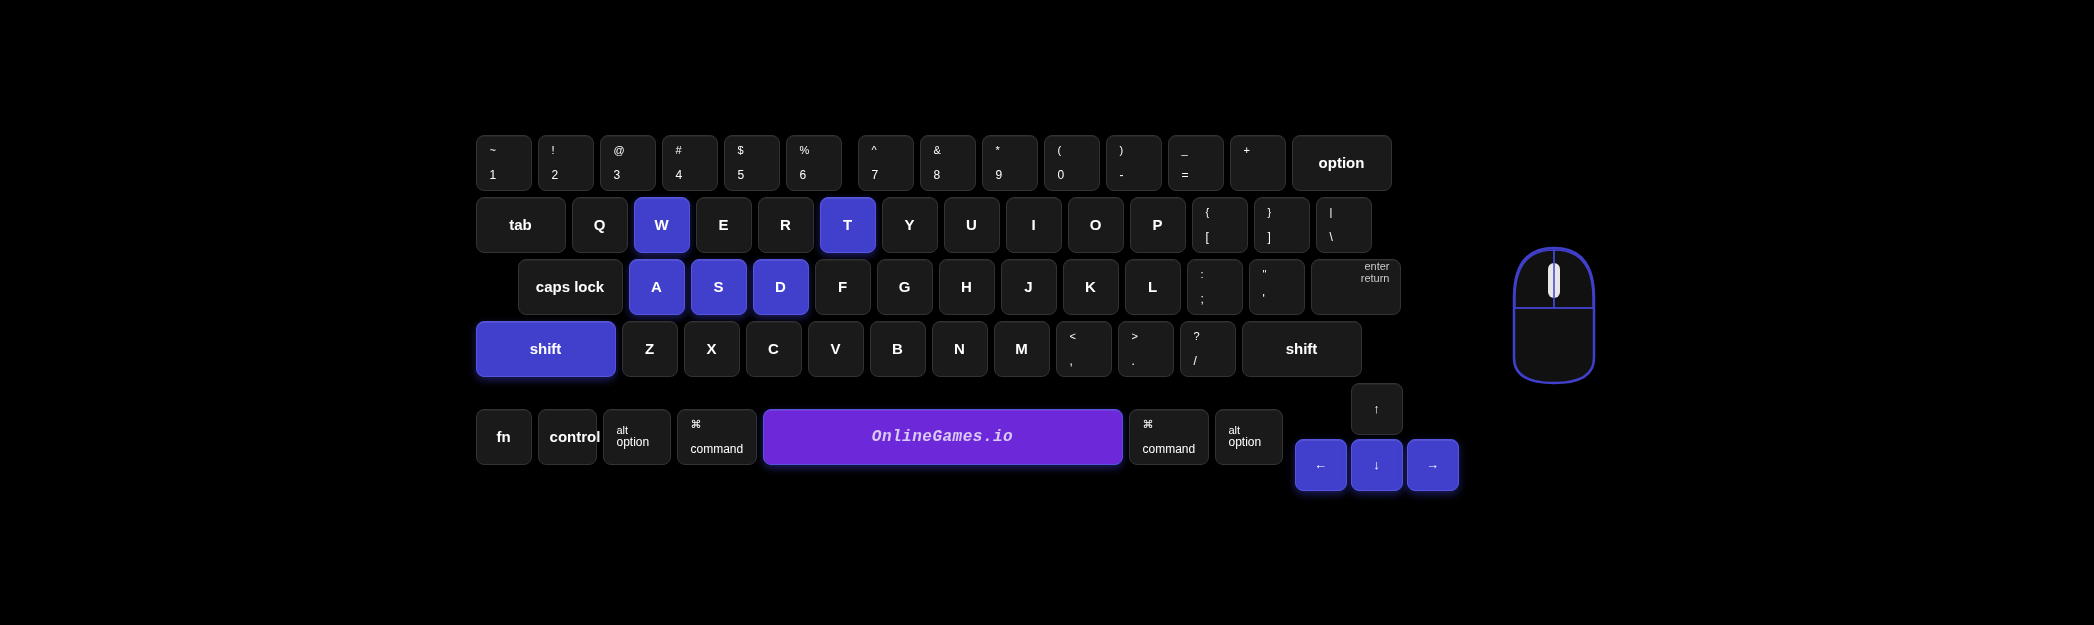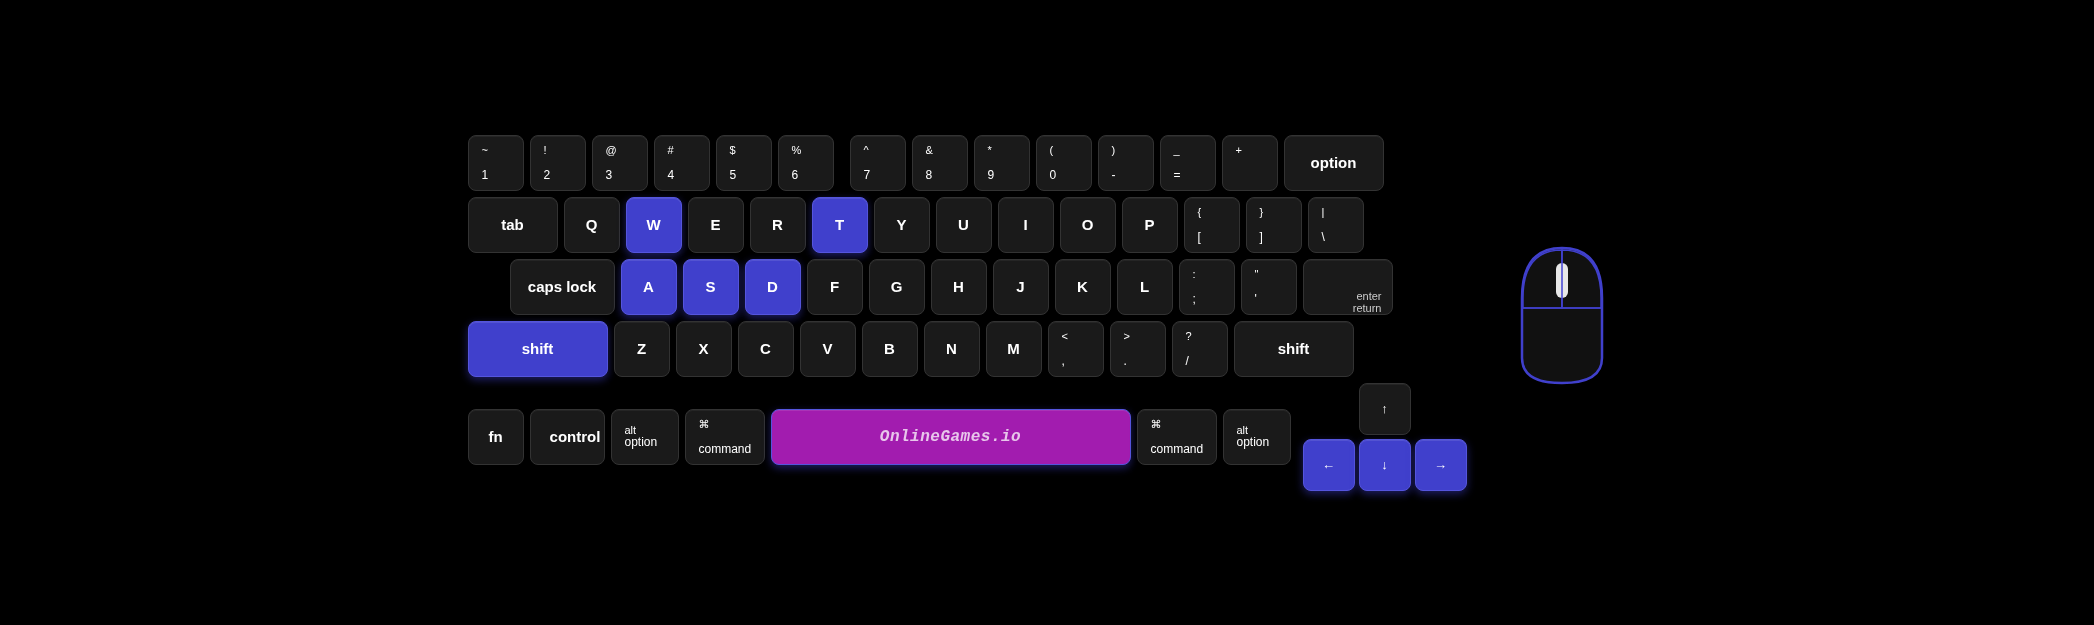--- a/index.html
+++ b/index.html
@@ -81,26 +81,26 @@
     .key.wide-caps { width: 105px; min-width: 105px; font-size: 12px; margin-left: 42px; }
     .key.wide-shift-l { width: 140px; min-width: 140px; font-size: 12px; }
     .key.wide-shift-r { width: 120px; min-width: 120px; font-size: 12px; }
     .key.wide-delete { width: 100px; min-width: 100px; font-size: 12px; }
     .key.wide-enter {
       width: 90px; min-width: 90px;
       font-size: 11px;
       height: 56px;
     }
     .key.wide-fn { width: 56px; font-size: 12px; text-align: center; }
-    .key.wide-ctrl { width: 75px; font-size: 12px; padding-left: 16px; }
+    .key.wide-ctrl { width: 59px; font-size: 12px; padding-left: 16px; }
     .key.wide-alt { width: 68px; font-size: 12px; justify-content: center; }
     .key.wide-cmd { width: 80px; font-size: 12px; }
     .key.wide-space {
       width: 360px; min-width: 360px;
-      background: #a21caf;
+      background: #6d28d9;
       border-color: #5555dd;
       box-shadow: 0 3px 8px rgba(60,60,200,0.5), inset 0 1px 0 rgba(255,255,255,0.1);
       font-size: 18px;
       font-weight: 700;
       font-style: italic;
       letter-spacing: 1px;
       color: rgba(255,255,255,0.8);
       font-family: 'Courier New', monospace;
     }
     .key.wide-space .brand {
@@ -308,21 +308,21 @@
         <span>L</span>
       </div>
       <div class="key two-line-key">
         <span class="top-char">:</span>
         <span class="bottom-char">;</span>
       </div>
       <div class="key two-line-key">
         <span class="top-char">"</span>
         <span class="bottom-char">'</span>
       </div>
-      <div class="key wide-enter" style="display:flex;flex-direction:column;justify-content:flex-end;align-items:flex-end;padding-right:10px;width:90px;">
+      <div class="key wide-enter" style="display:flex;flex-direction:column;justify-content:flex-start;align-items:flex-end;padding-right:10px;width:90px;">
         <span class="enter-top">enter</span>
         <span class="enter-bottom">return</span>
       </div>
     </div>
 
     <div class="key-row">
       <div class="key wide-shift-l single-char highlighted">
         <span>shift</span>
       </div>
       <div class="key single-char">

